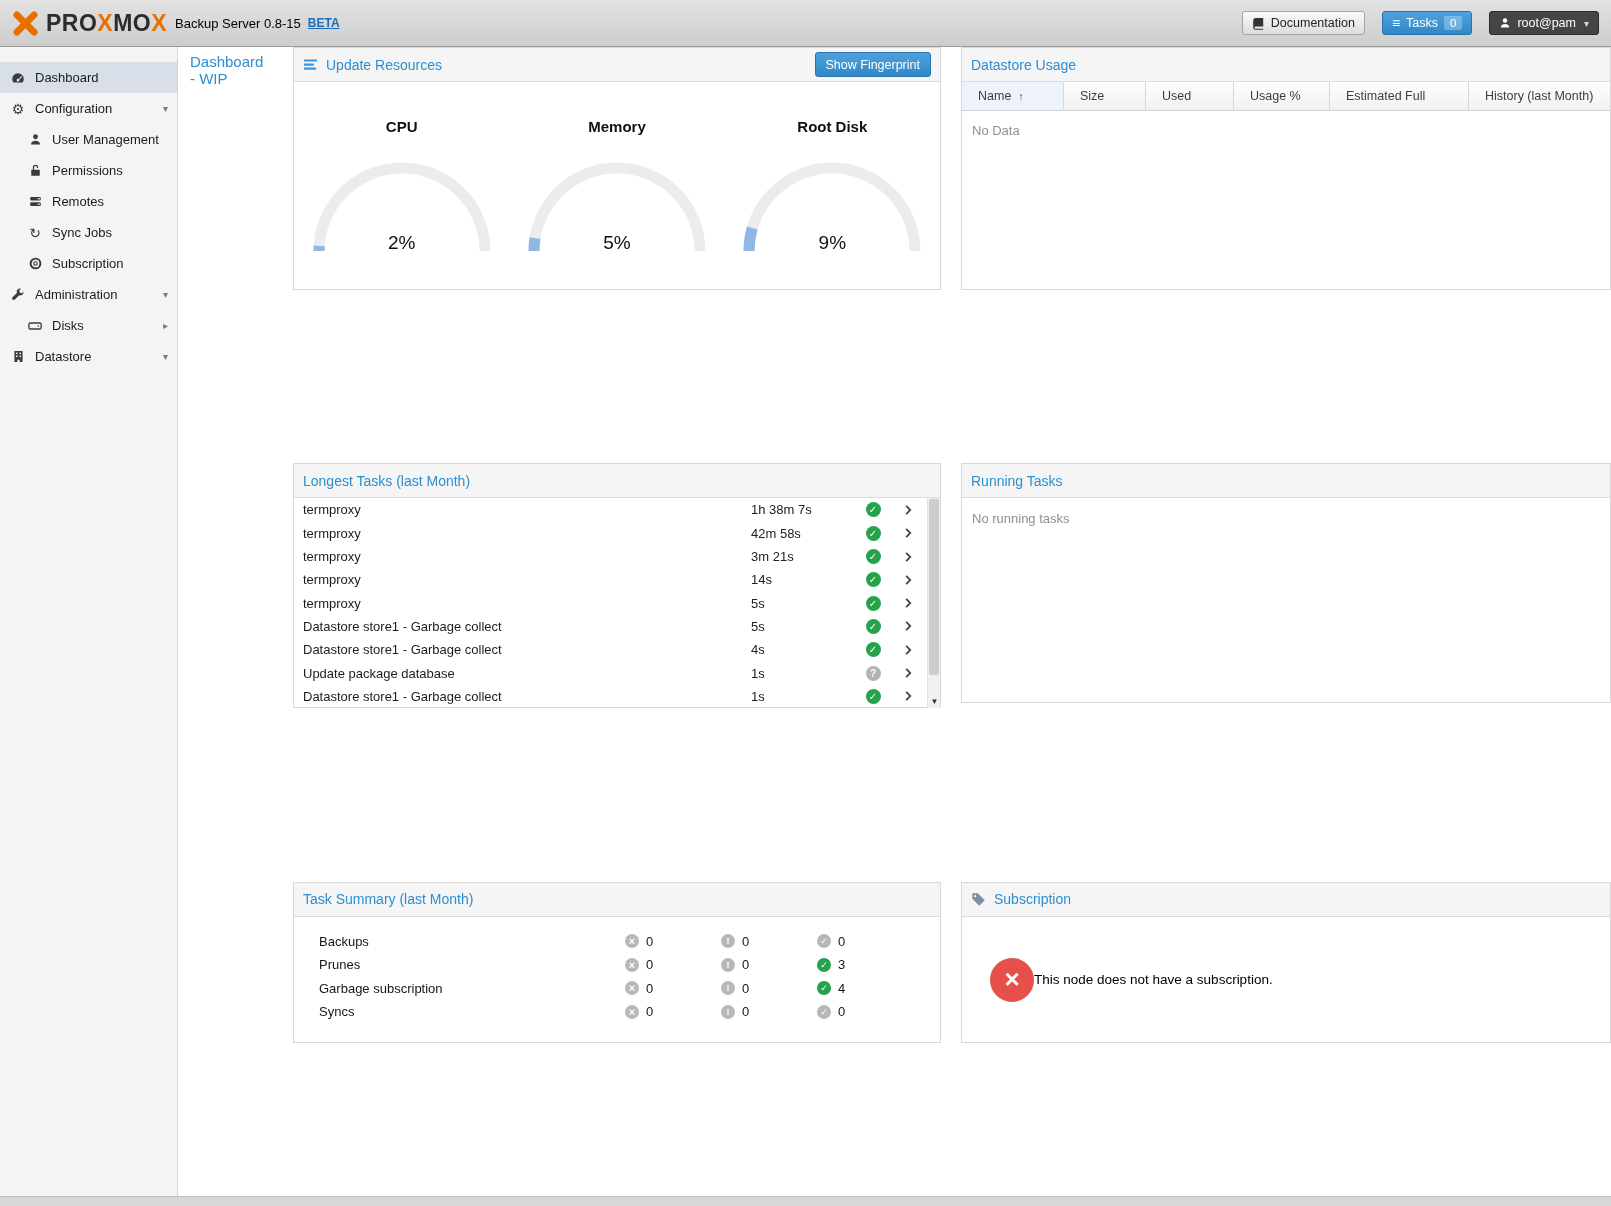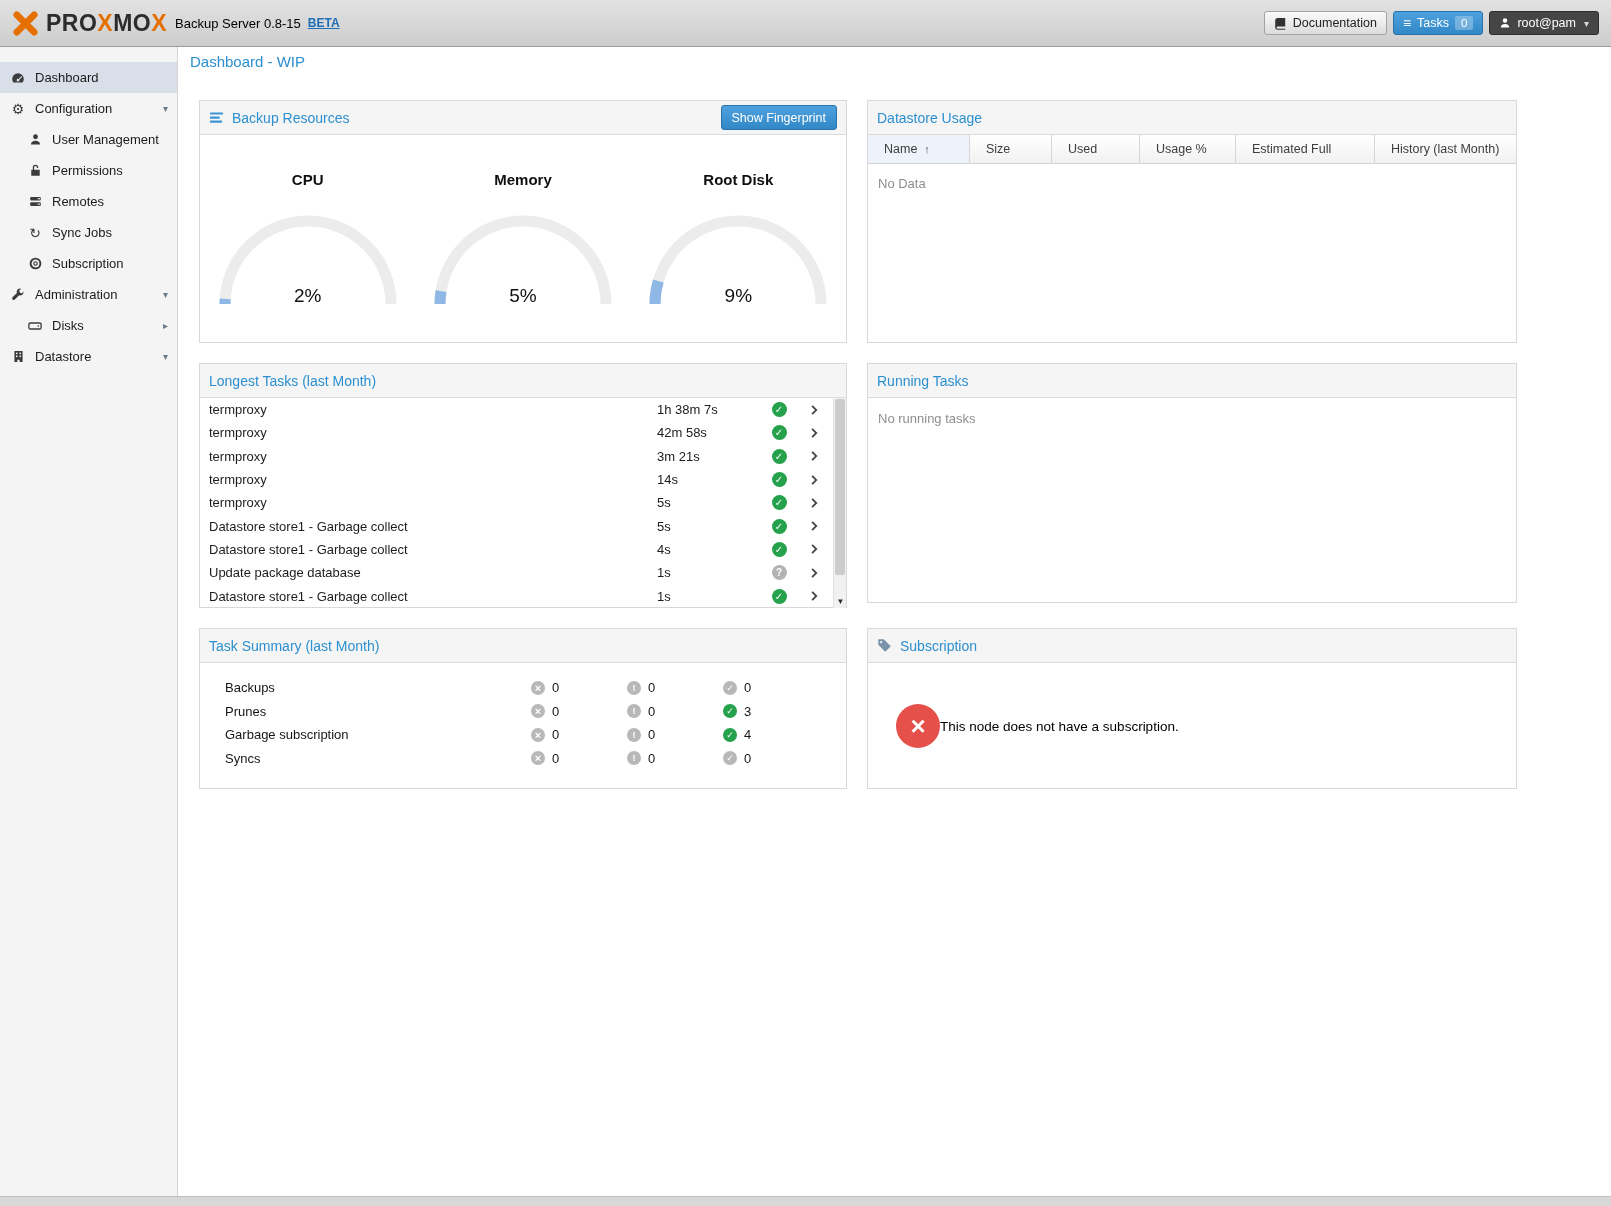--- a/index.html
+++ b/index.html
@@ -6,39 +6,39 @@
   html,body{width:1611px;height:1206px;overflow:hidden}
   body{font-family:"Liberation Sans","DejaVu Sans",sans-serif;font-size:13px;color:#212121;background:#fff}
 
   
   .topbar{height:47px;background:linear-gradient(#e2e2e2,#cdcdcd);border-bottom:1px solid #9c9c9c;display:flex;align-items:center;padding:0 12px}
   .logo{display:flex;align-items:center;gap:7px}
   .logo-word{font-size:23px;font-weight:bold;color:#2c2c2c;letter-spacing:.5px}
   .logo-word .ox{color:#e57000}
   .product{margin-left:8px;color:#000}
   .beta{margin-left:7px;color:#1c6fb7;text-decoration:underline;font-weight:bold;font-size:12px;cursor:pointer}
-  .topbar-right{margin-left:auto;display:flex;gap:6px;align-items:center}
+  .topbar-right{margin-left:auto;display:flex;gap:17px;align-items:center}
   .btn{height:24px;display:inline-flex;align-items:center;gap:6px;padding:0 9px;border-radius:3px;font-size:12.5px;cursor:pointer;white-space:nowrap}
   .btn-light{background:linear-gradient(#fbfbfb,#dcdcdc);border:1px solid #a3a3a3;color:#222}
   .btn-blue{background:linear-gradient(#4da2de,#3287c6);border:1px solid #2a72aa;color:#fff}
   .btn-dark{background:#454545;border:1px solid #2d2d2d;color:#fff}
   .badge{background:rgba(255,255,255,.28);border-radius:2px;padding:1px 6px;font-size:11.5px}
   .caret{font-size:10px;color:#d7d7d7;margin-left:2px}
   .list-glyph{font-size:14px;line-height:1}
 
   
   .layout{display:flex;height:1149px}
   .sidebar{width:178px;background:#f4f4f4;border-right:1px solid #d5d5d5;padding-top:15px;flex:none}
   .nav-item{height:31px;display:flex;align-items:center;gap:9px;padding-left:10px;position:relative;cursor:pointer;color:#1b1b1b}
   .nav-item.sub{padding-left:27px}
   .nav-item.selected{background:#d8dfe8}
   .nicon{width:16px;display:inline-flex;justify-content:center;color:#3b3b3b;font-size:14px;line-height:1}
   .nav-arrow{position:absolute;right:9px;color:#6d7c8c;font-size:10px}
 
-  .content{flex:1;display:flex;flex-direction:column;background:#fff}
+  .content{flex:1;display:flex;flex-direction:row;background:#fff}
   .page-title{padding:6px 0 0 12px;height:53px;color:#2b8fd0;font-size:15px}
   .grid{display:grid;grid-template-columns:648px 650px;gap:20px 20px;padding-left:21px;align-items:start}
 
   
   .panel{background:#fff;border:1px solid #d8d8d8}
   .panel-header{height:34px;display:flex;align-items:center;gap:8px;padding:0 9px;background:#f5f5f5;border-bottom:1px solid #dcdcdc;color:#2b8fd0;font-size:14px}
   .p-sr,.p-du{height:243px}
   .p-lt{height:245px}
   .p-rt{height:240px}
   .p-ts,.p-sub{height:161px}
@@ -253,21 +253,21 @@
         <div class="panel-header">
           <span class="hicon">
             <svg width="15" height="15" viewBox="0 0 16 16">
                 <g fill="#3d94d8">
                   <rect x="1" y="2.6" width="14" height="2.3" rx=".6"></rect>
                   <rect x="1" y="6.9" width="10.5" height="2.3" rx=".6"></rect>
                   <rect x="1" y="11.2" width="13" height="2.3" rx=".6"></rect>
                 </g>
               </svg>
           </span>
-          <span>Backup Resources</span>
+          <span>Update Resources</span>
           <button class="btn-fp">Show Fingerprint</button>
         </div>
         <div class="gauges">
           <div class="gauge-col">
             <div class="gauge-title">CPU</div>
             <div class="gauge">
               <svg width="190" height="106" viewBox="0 0 190 106">
                 <path class="gauge-bg" d="M12 100 A83 83 0 0 1 178 100"></path>
                 <path class="gauge-val" d="M12 100 A83 83 0 0 1 178 100" style="stroke-dasharray: 5.21504, 521.504;"></path>
               </svg>

